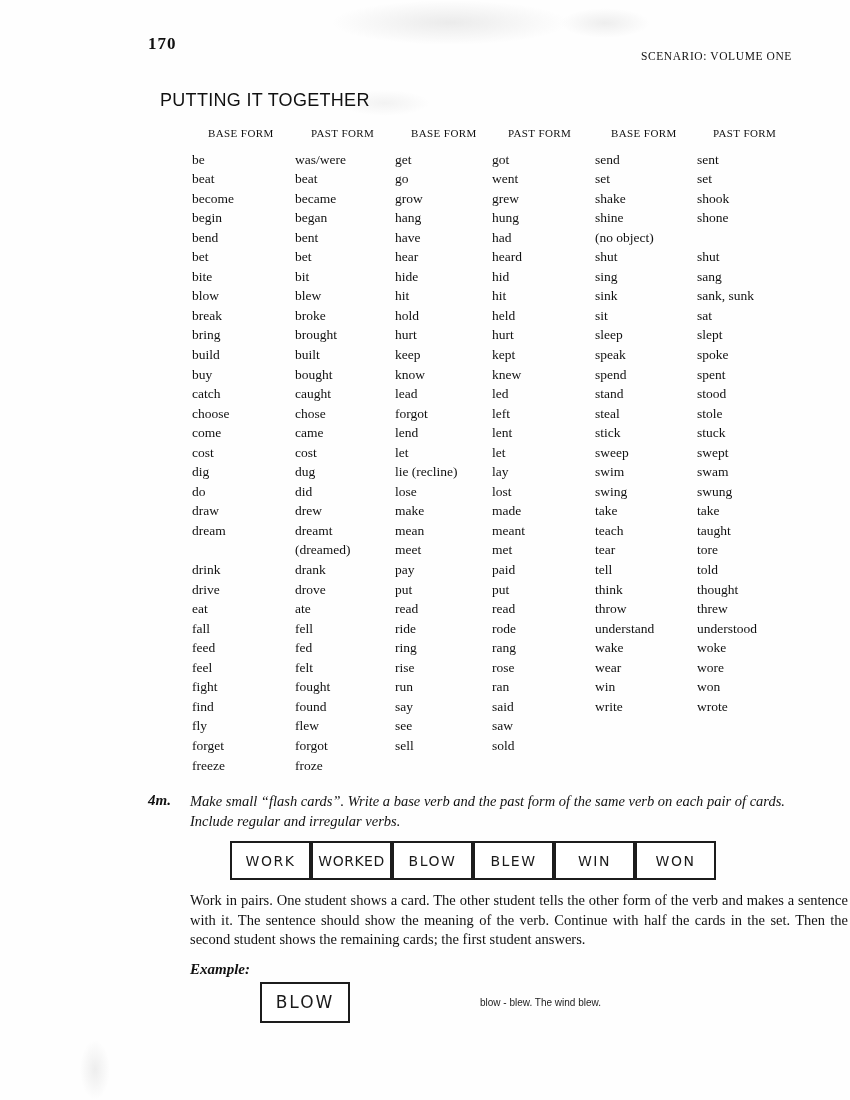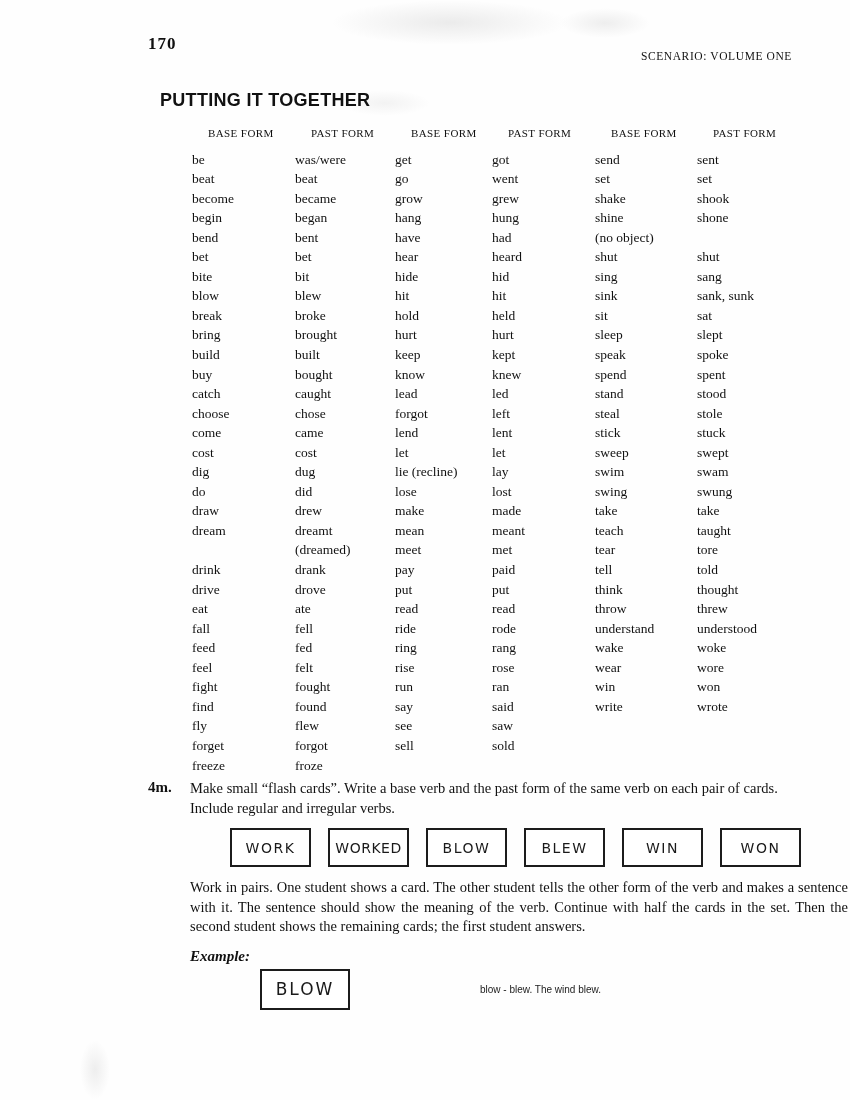--- a/index.html
+++ b/index.html
@@ -33,21 +33,21 @@
   .running-header {
     position: absolute; right: 58px; top: 50px;
     font-size: 11.5px; letter-spacing: 0.6px;
   }
 
   .content {
     position: absolute; left: 148px; top: 90px; width: 660px;
   }
   .section-title {
     font-family: "Liberation Sans", sans-serif;
-    font-size: 18px; font-weight: bold; letter-spacing: 0.3px;
+    font-size: 18px; font-weight: normal; letter-spacing: 0.3px;
     margin-left: 12px;
   }
 
   .ex-row { display: flex; margin-top: 15px; }
   .ex-label {
     font-weight: bold; font-size: 15px; width: 42px; flex: none;
   }
   .ex-text { font-size: 14.5px; line-height: 19.5px; }
 
   
@@ -57,23 +57,23 @@
     grid-template-columns: 103px 100px 97px 103px 102px 88px;
     font-size: 13.5px;
     line-height: 19.55px;
   }
   .vt-cell { white-space: nowrap; }
   .vt-head {
     font-size: 11px; letter-spacing: 0.4px; padding-bottom: 6px; margin-left: 16px;
   }
 
   
-  .ex4m { margin-top: 4px; }
+  .ex4m { margin-top: 17px; font-style: italic; }
   .cards-row {
-    display: flex; gap: 17px; margin: 10px 0 0 42px; padding-left: 40px;
+    display: flex; margin: 10px 0 0 42px; padding-left: 40px;
   }
   .flash-card {
     width: 81px; height: 39px; flex: none;
     border: 2px solid #1c1c1c;
     background: #fff;
     display: flex; align-items: center; justify-content: center;
     font-family: "DejaVu Sans", sans-serif;
     font-size: 14px; letter-spacing: 1.5px; color: #1a1a1a;
   }
   .flash-card.tight { letter-spacing: 0.5px; }

